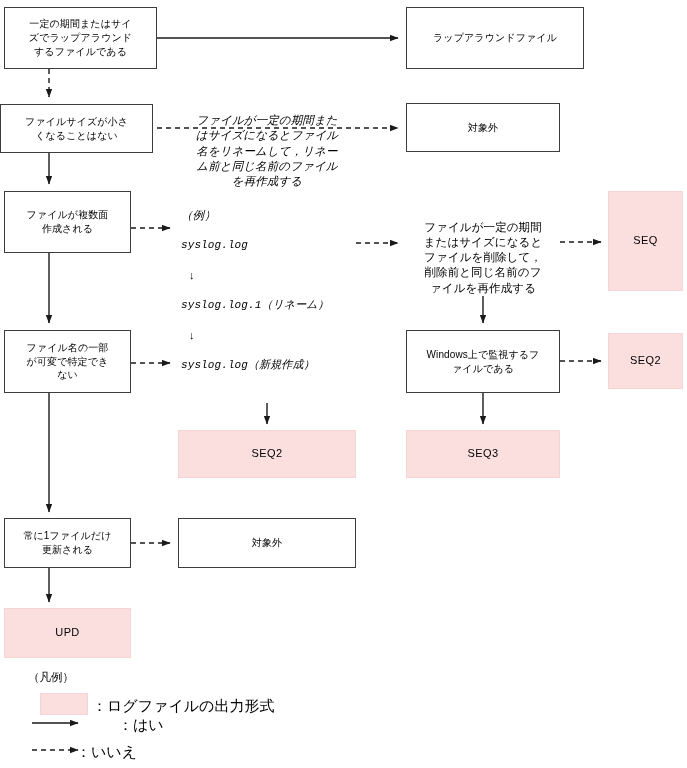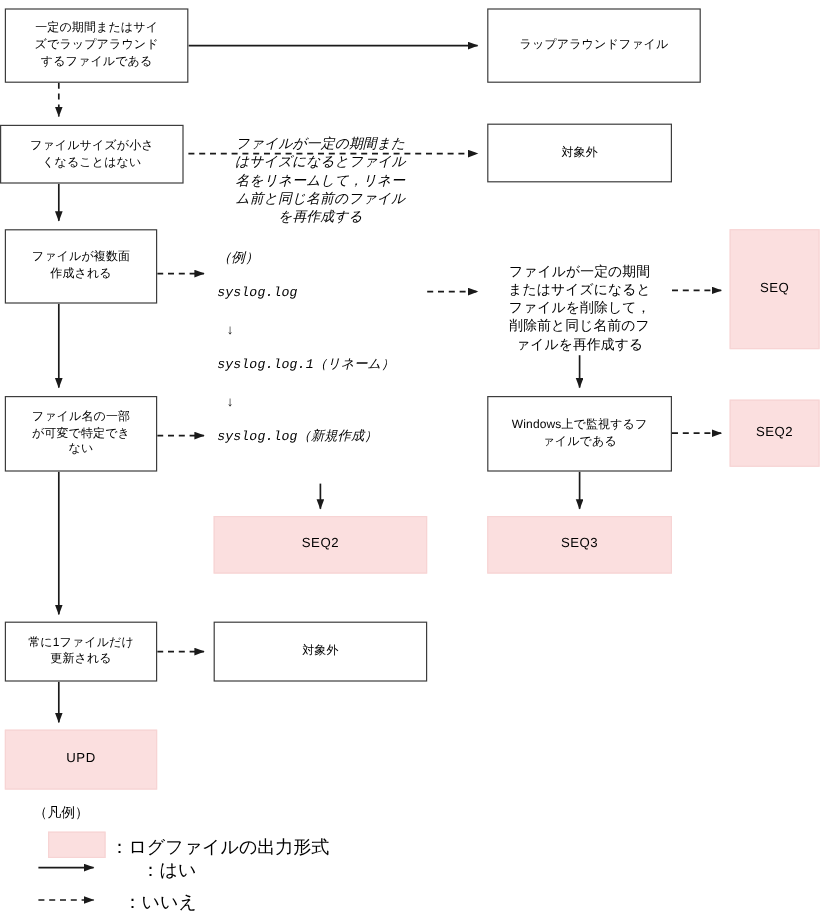--- a/index.html
+++ b/index.html
@@ -260,15 +260,15 @@
     <span class="txt">UPD</span>
   </div>
 
   <div class="legend-title" style="left:18px; top:670px;">（凡例）</div>
 
   <div class="legend-swatch" style="left:40px; top:693px; width:48px; height:22px;"></div>
   <div class="legend-label" style="left:92px; top:697px;">：ログファイルの出力形式</div>
 
   <div class="legend-label" style="left:92px; top:716px;margin-left:26px;">：はい</div>
 
-  <div class="legend-label" style="left:103px; top:743px;">：いいえ</div>
+  <div class="legend-label" style="left:76px; top:743px;">：いいえ</div>
 
 </div>
 
 </body></html>

